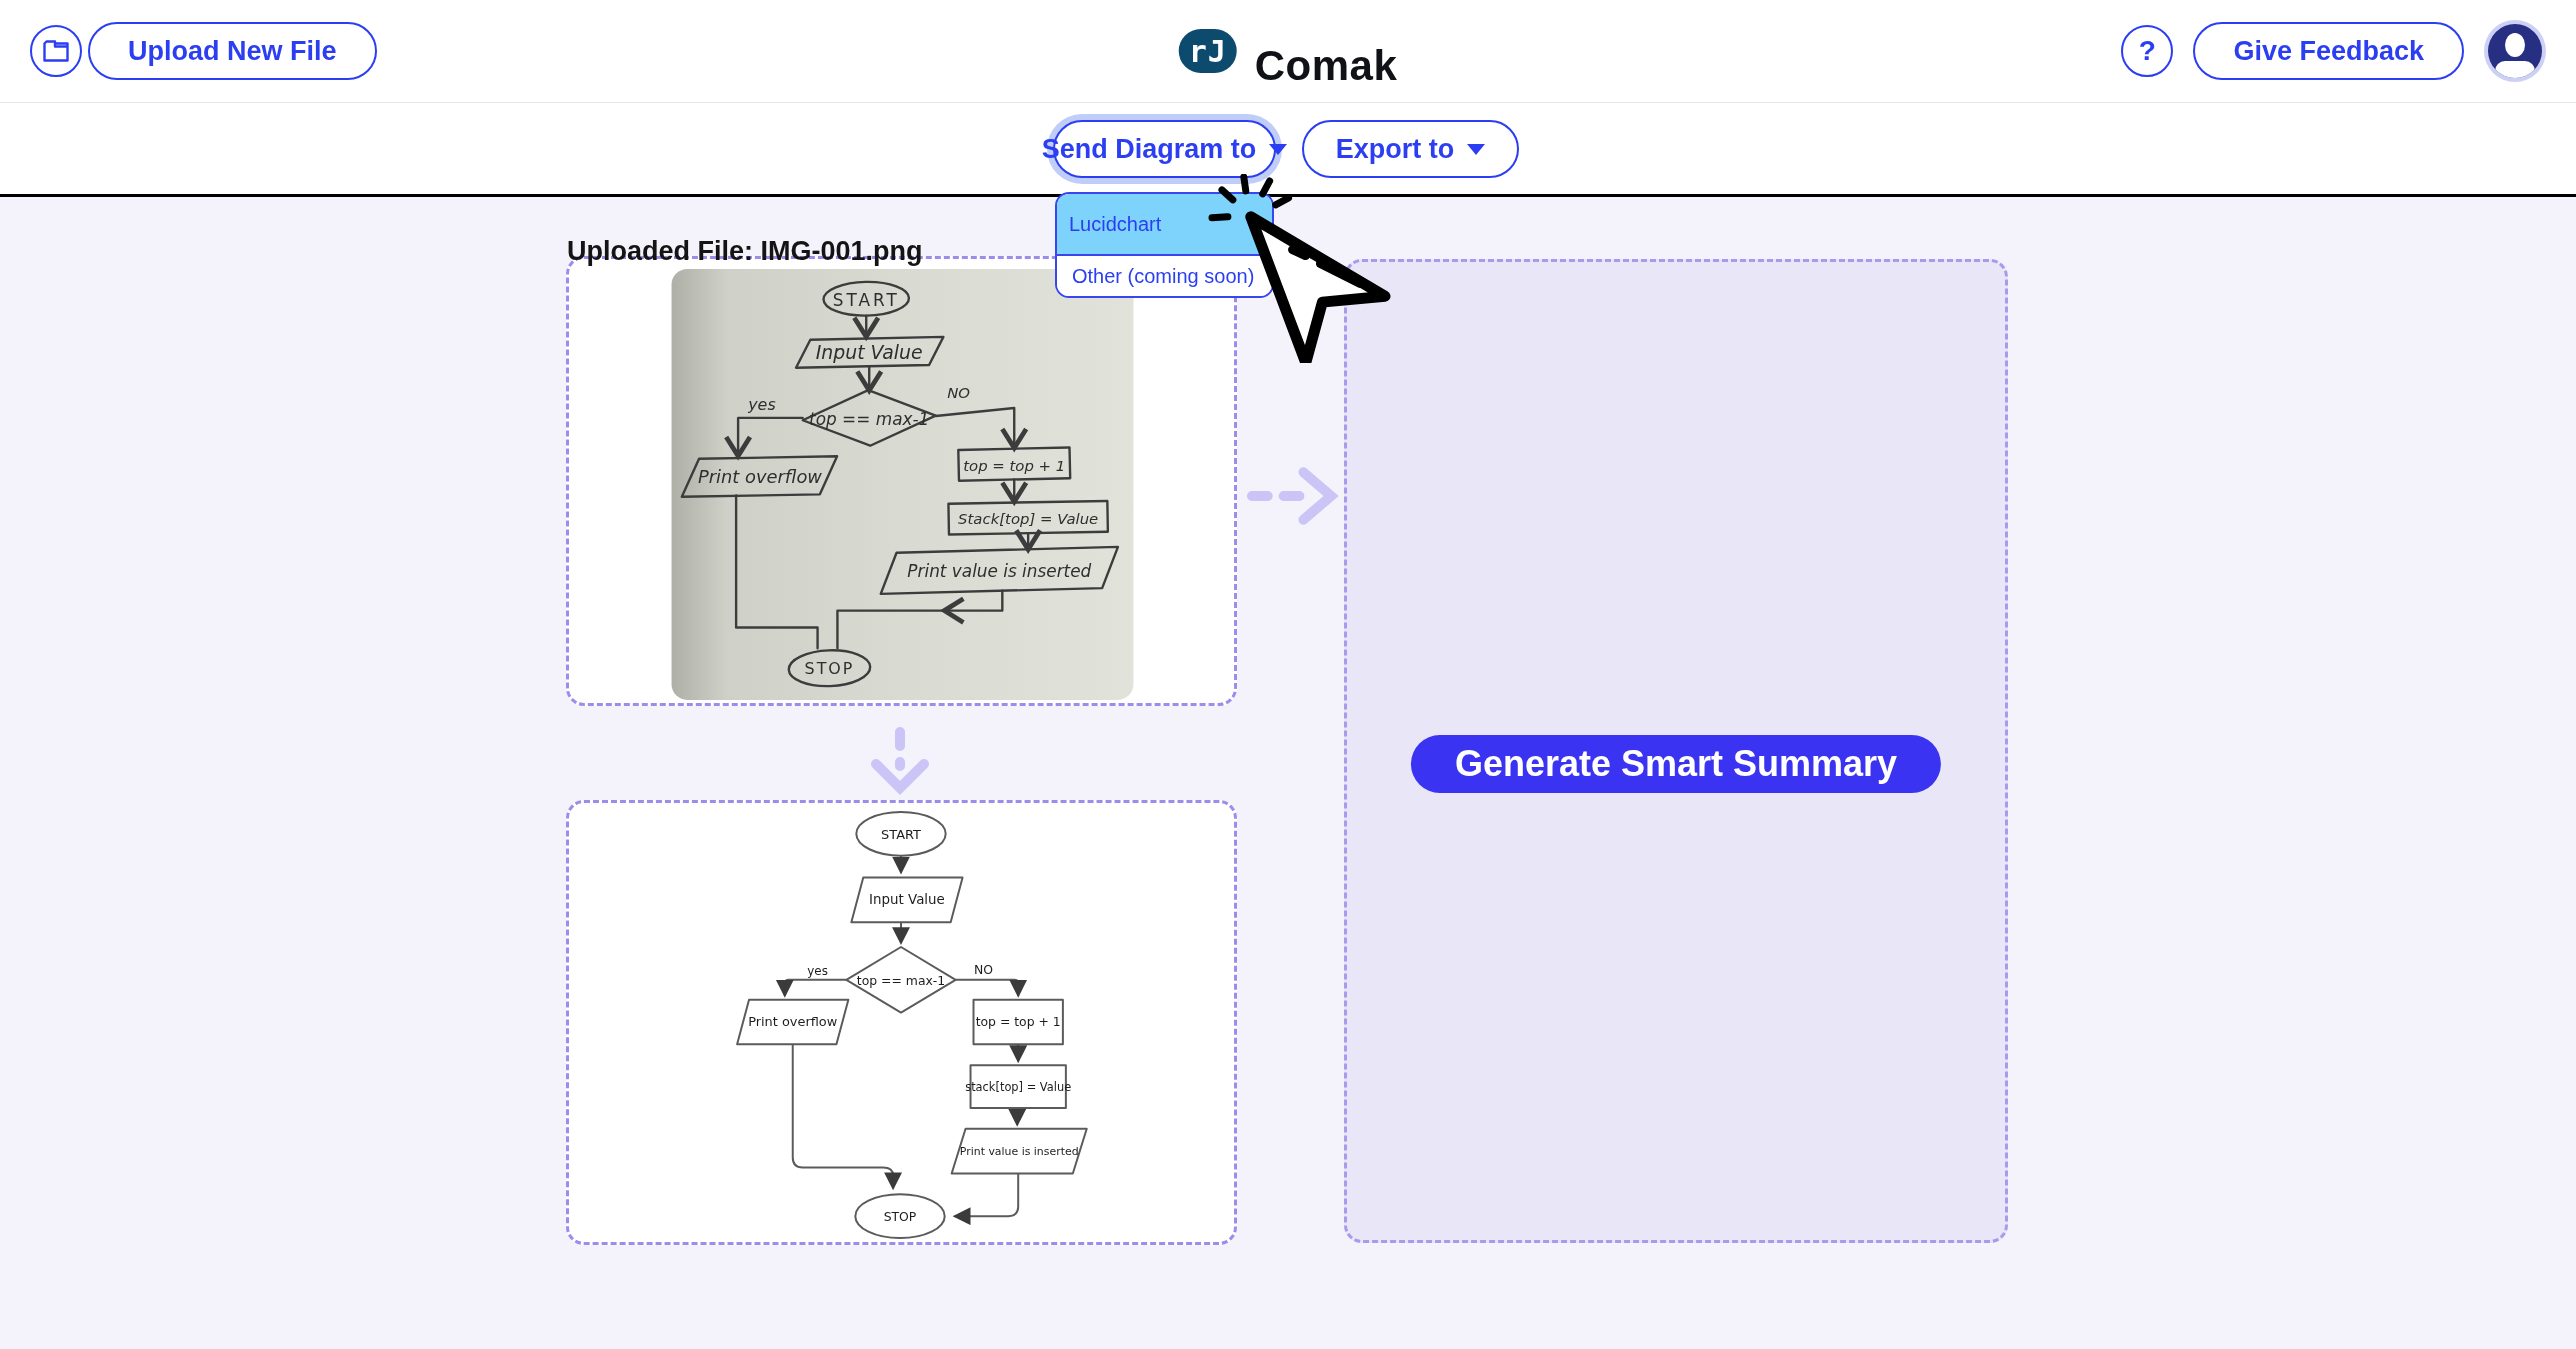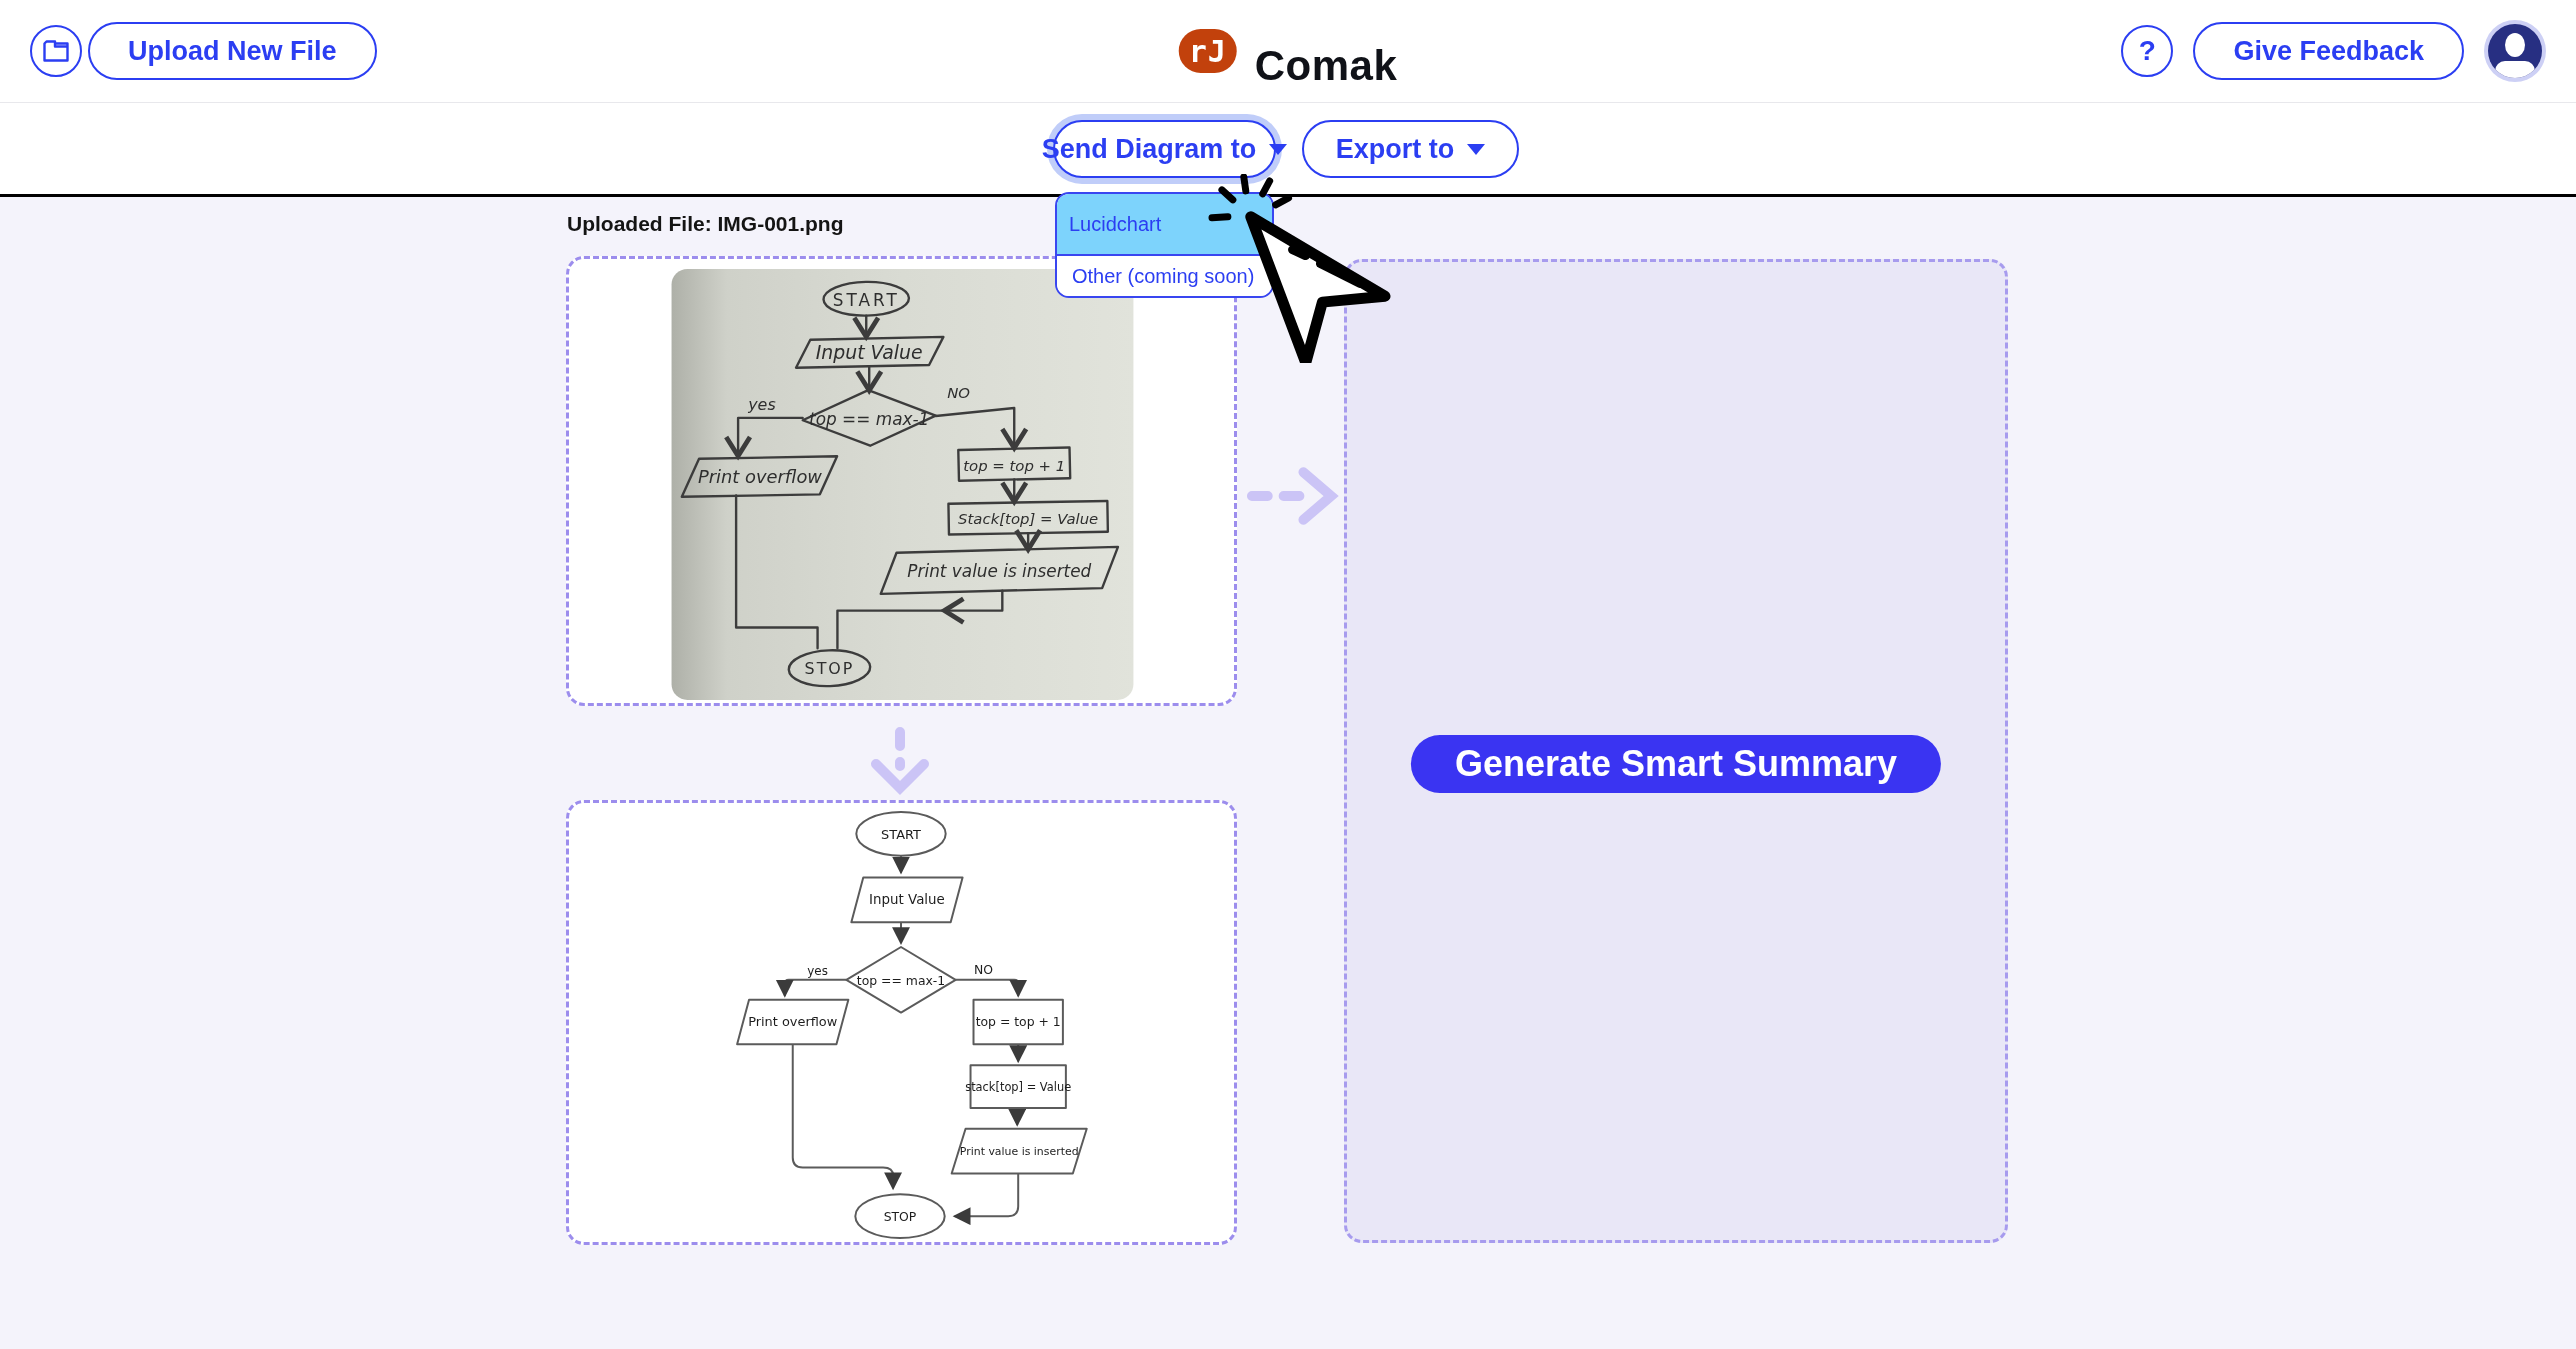--- a/index.html
+++ b/index.html
@@ -28,21 +28,21 @@
     height:58px;border-radius:29px;border:2.5px solid #2b3ef2;background:#fff;
     color:#2b3ef2;font-size:27px;font-weight:600;padding:0 38px;
     display:flex;align-items:center;justify-content:center;box-sizing:border-box;
     cursor:pointer;white-space:nowrap;
   }
   .brand{
     position:absolute;left:50%;top:0;height:102px;transform:translateX(-50%);
     display:flex;align-items:center;gap:18px;
   }
   .brand-badge{
-    width:58px;height:44px;border-radius:28px;background:#c2410c;
+    width:58px;height:44px;border-radius:28px;background:#0c4a6e;
     display:flex;align-items:center;justify-content:center;
     color:#fff;font-size:30px;font-weight:700;letter-spacing:1px;
     font-family:"DejaVu Sans Mono",monospace;
   }
   .brand-name{font-size:42px;font-weight:800;color:#101218;letter-spacing:0.5px;margin-top:29px;}
   .avatar{
     width:62px;height:62px;border-radius:50%;background:#cdd0f5;
     display:flex;align-items:center;justify-content:center;cursor:pointer;
   }
   .avatar-inner{
@@ -74,22 +74,22 @@
     height:60px;background:#7dd3fc;border-bottom:2px solid #3946f0;
     display:flex;align-items:center;padding-left:12px;
     color:#2b3ef2;font-size:20px;cursor:pointer;
   }
   .menu-item{
     height:40px;background:#fff;display:flex;align-items:center;padding-left:15px;
     color:#2b3ef2;font-size:20px;cursor:pointer;
   }
   
   .file-label{
-    position:absolute;left:567px;top:212px;
-    font-size:21px;font-weight:600;color:#141414;z-index:1;
+    position:absolute;left:567px;top:236px;
+    font-size:27px;font-weight:600;color:#141414;z-index:1;
   }
   .panel{
     position:absolute;border:3px dashed #9c8ded;border-radius:18px;
     box-sizing:border-box;background:#fff;
   }
   .panel-src{left:566px;top:256px;width:671px;height:450px;}
   .panel-dig{left:566px;top:800px;width:671px;height:445px;}
   .panel-right{
     left:1344px;top:259px;width:664px;height:984px;
     background:#e9e7f7;border-color:#a79bee;

